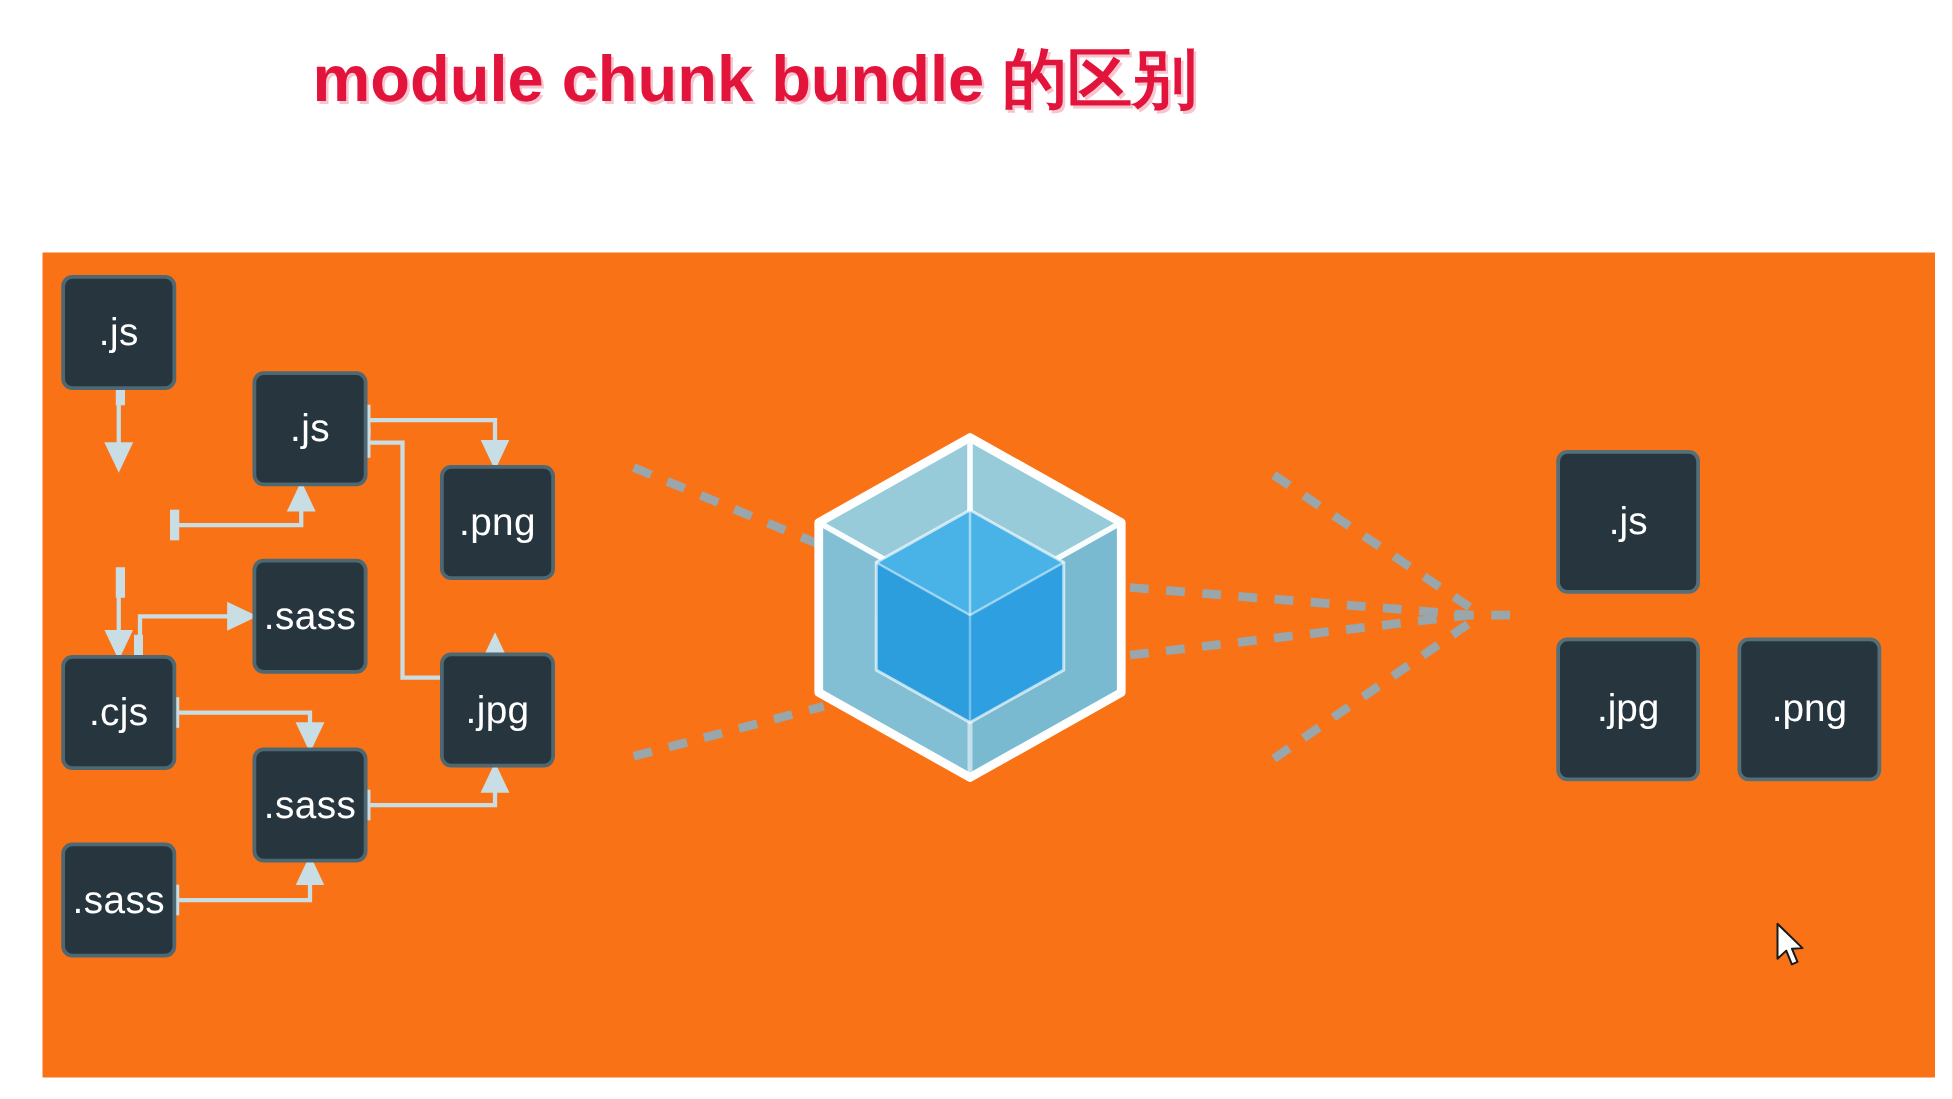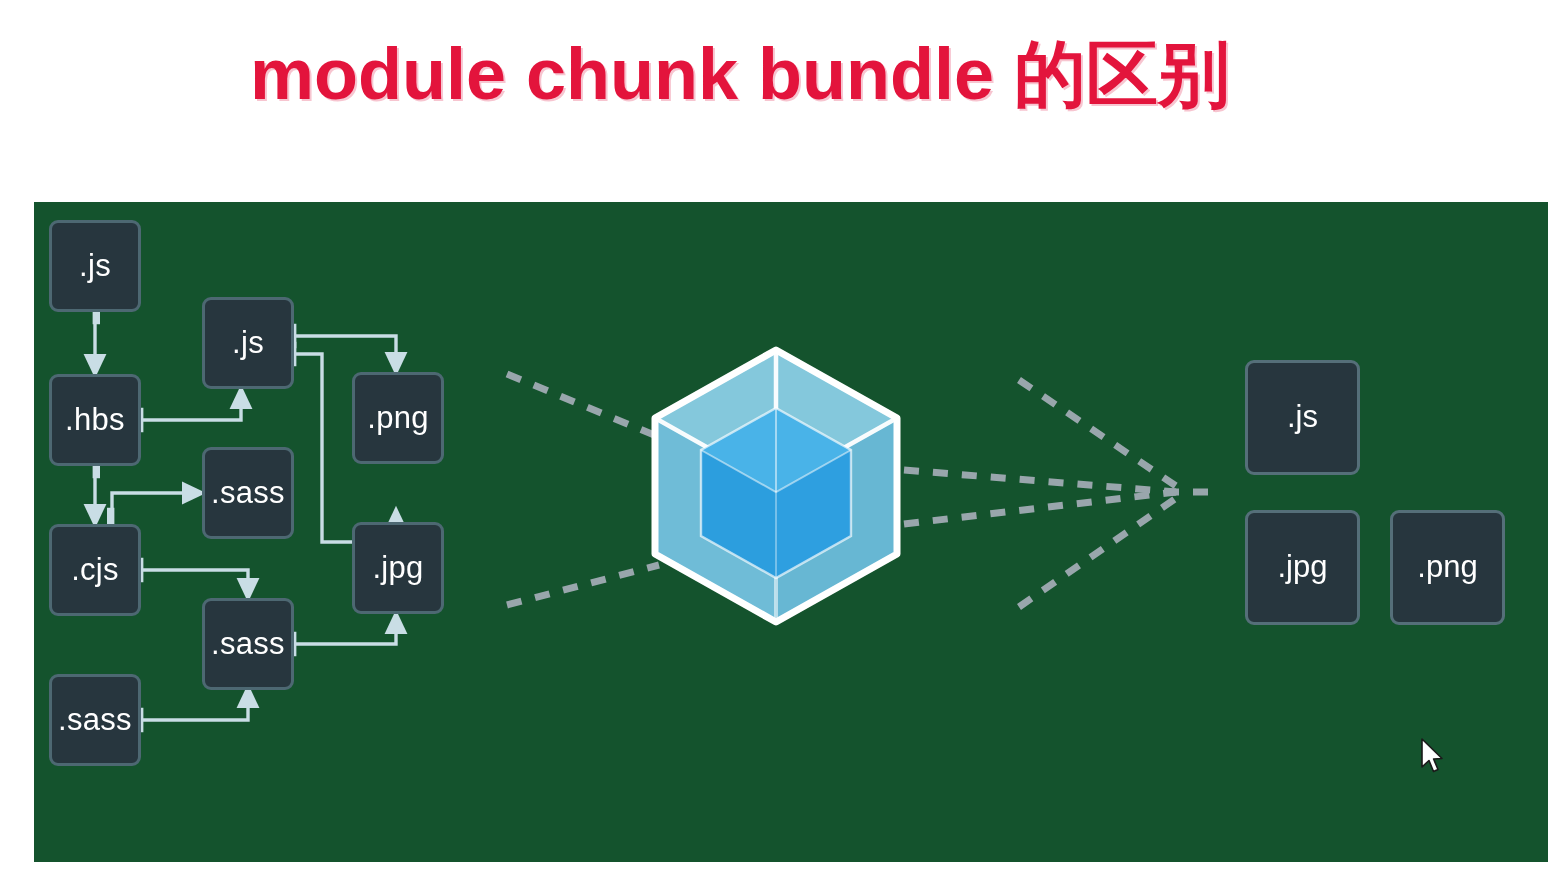--- a/index.html
+++ b/index.html
@@ -20,37 +20,37 @@
     position: absolute;
     left: 0;
     top: 0;
     width: 1562px;
     height: 180px;
   }
   #page-title {
     position: absolute;
     left: 250px;
     top: 38px;
-    font-size: 72px;
+    font-size: 52px;
     font-weight: bold;
     color: #e3143c;
     letter-spacing: 0px;
     white-space: nowrap;
     text-shadow: 2px 2px 0 rgba(240,150,170,0.55);
     line-height: 1.0;
   }
 
   
   #diagram-panel {
     position: absolute;
     left: 34px;
     top: 202px;
     width: 1514px;
     height: 660px;
-    background: #14532d;
+    background: #f97316;
     overflow: hidden;
   }
 
   
   .file-box {
     position: absolute;
     box-sizing: border-box;
     border: 3px solid #4d6872;
     border-radius: 9px;
     background: #27363e;
@@ -142,23 +142,20 @@
 
       <path d="M260,442 L362,442 L362,418" marker-start="url(#tk)" marker-end="url(#ah)"></path>
 
       <path d="M107,518 L214,518 L214,492" marker-start="url(#tk)" marker-end="url(#ah)"></path>
     </g>
   </svg>
 
   <div class="file-box" style="left:15px;  top:18px;  width:92px;  height:92px;">
     <span class="file-label">.js</span>
   </div>
-  <div class="file-box" style="left:15px;  top:172px; width:92px;  height:92px;">
-    <span class="file-label">.hbs</span>
-  </div>
   <div class="file-box" style="left:15px;  top:322px; width:92px;  height:92px;">
     <span class="file-label">.cjs</span>
   </div>
   <div class="file-box" style="left:15px;  top:472px; width:92px;  height:92px;">
     <span class="file-label">.sass</span>
   </div>
   <div class="file-box" style="left:168px; top:95px;  width:92px;  height:92px;">
     <span class="file-label">.js</span>
   </div>
   <div class="file-box" style="left:168px; top:245px; width:92px;  height:92px;">

